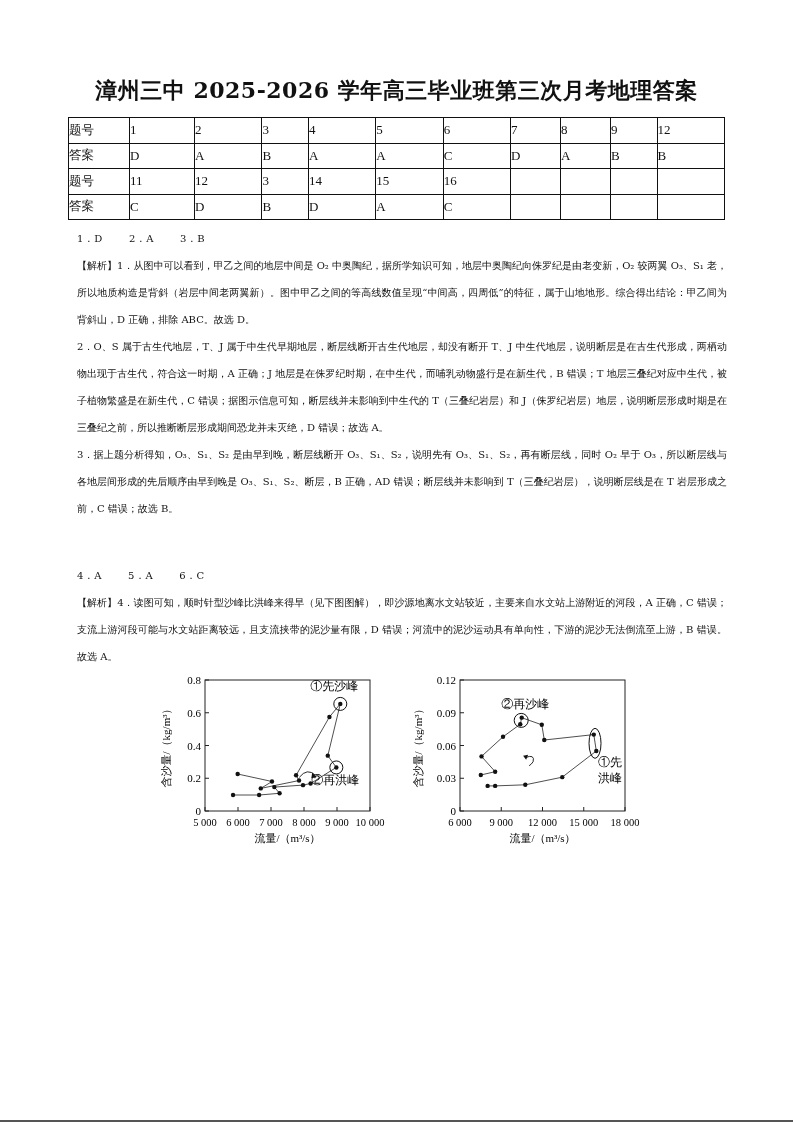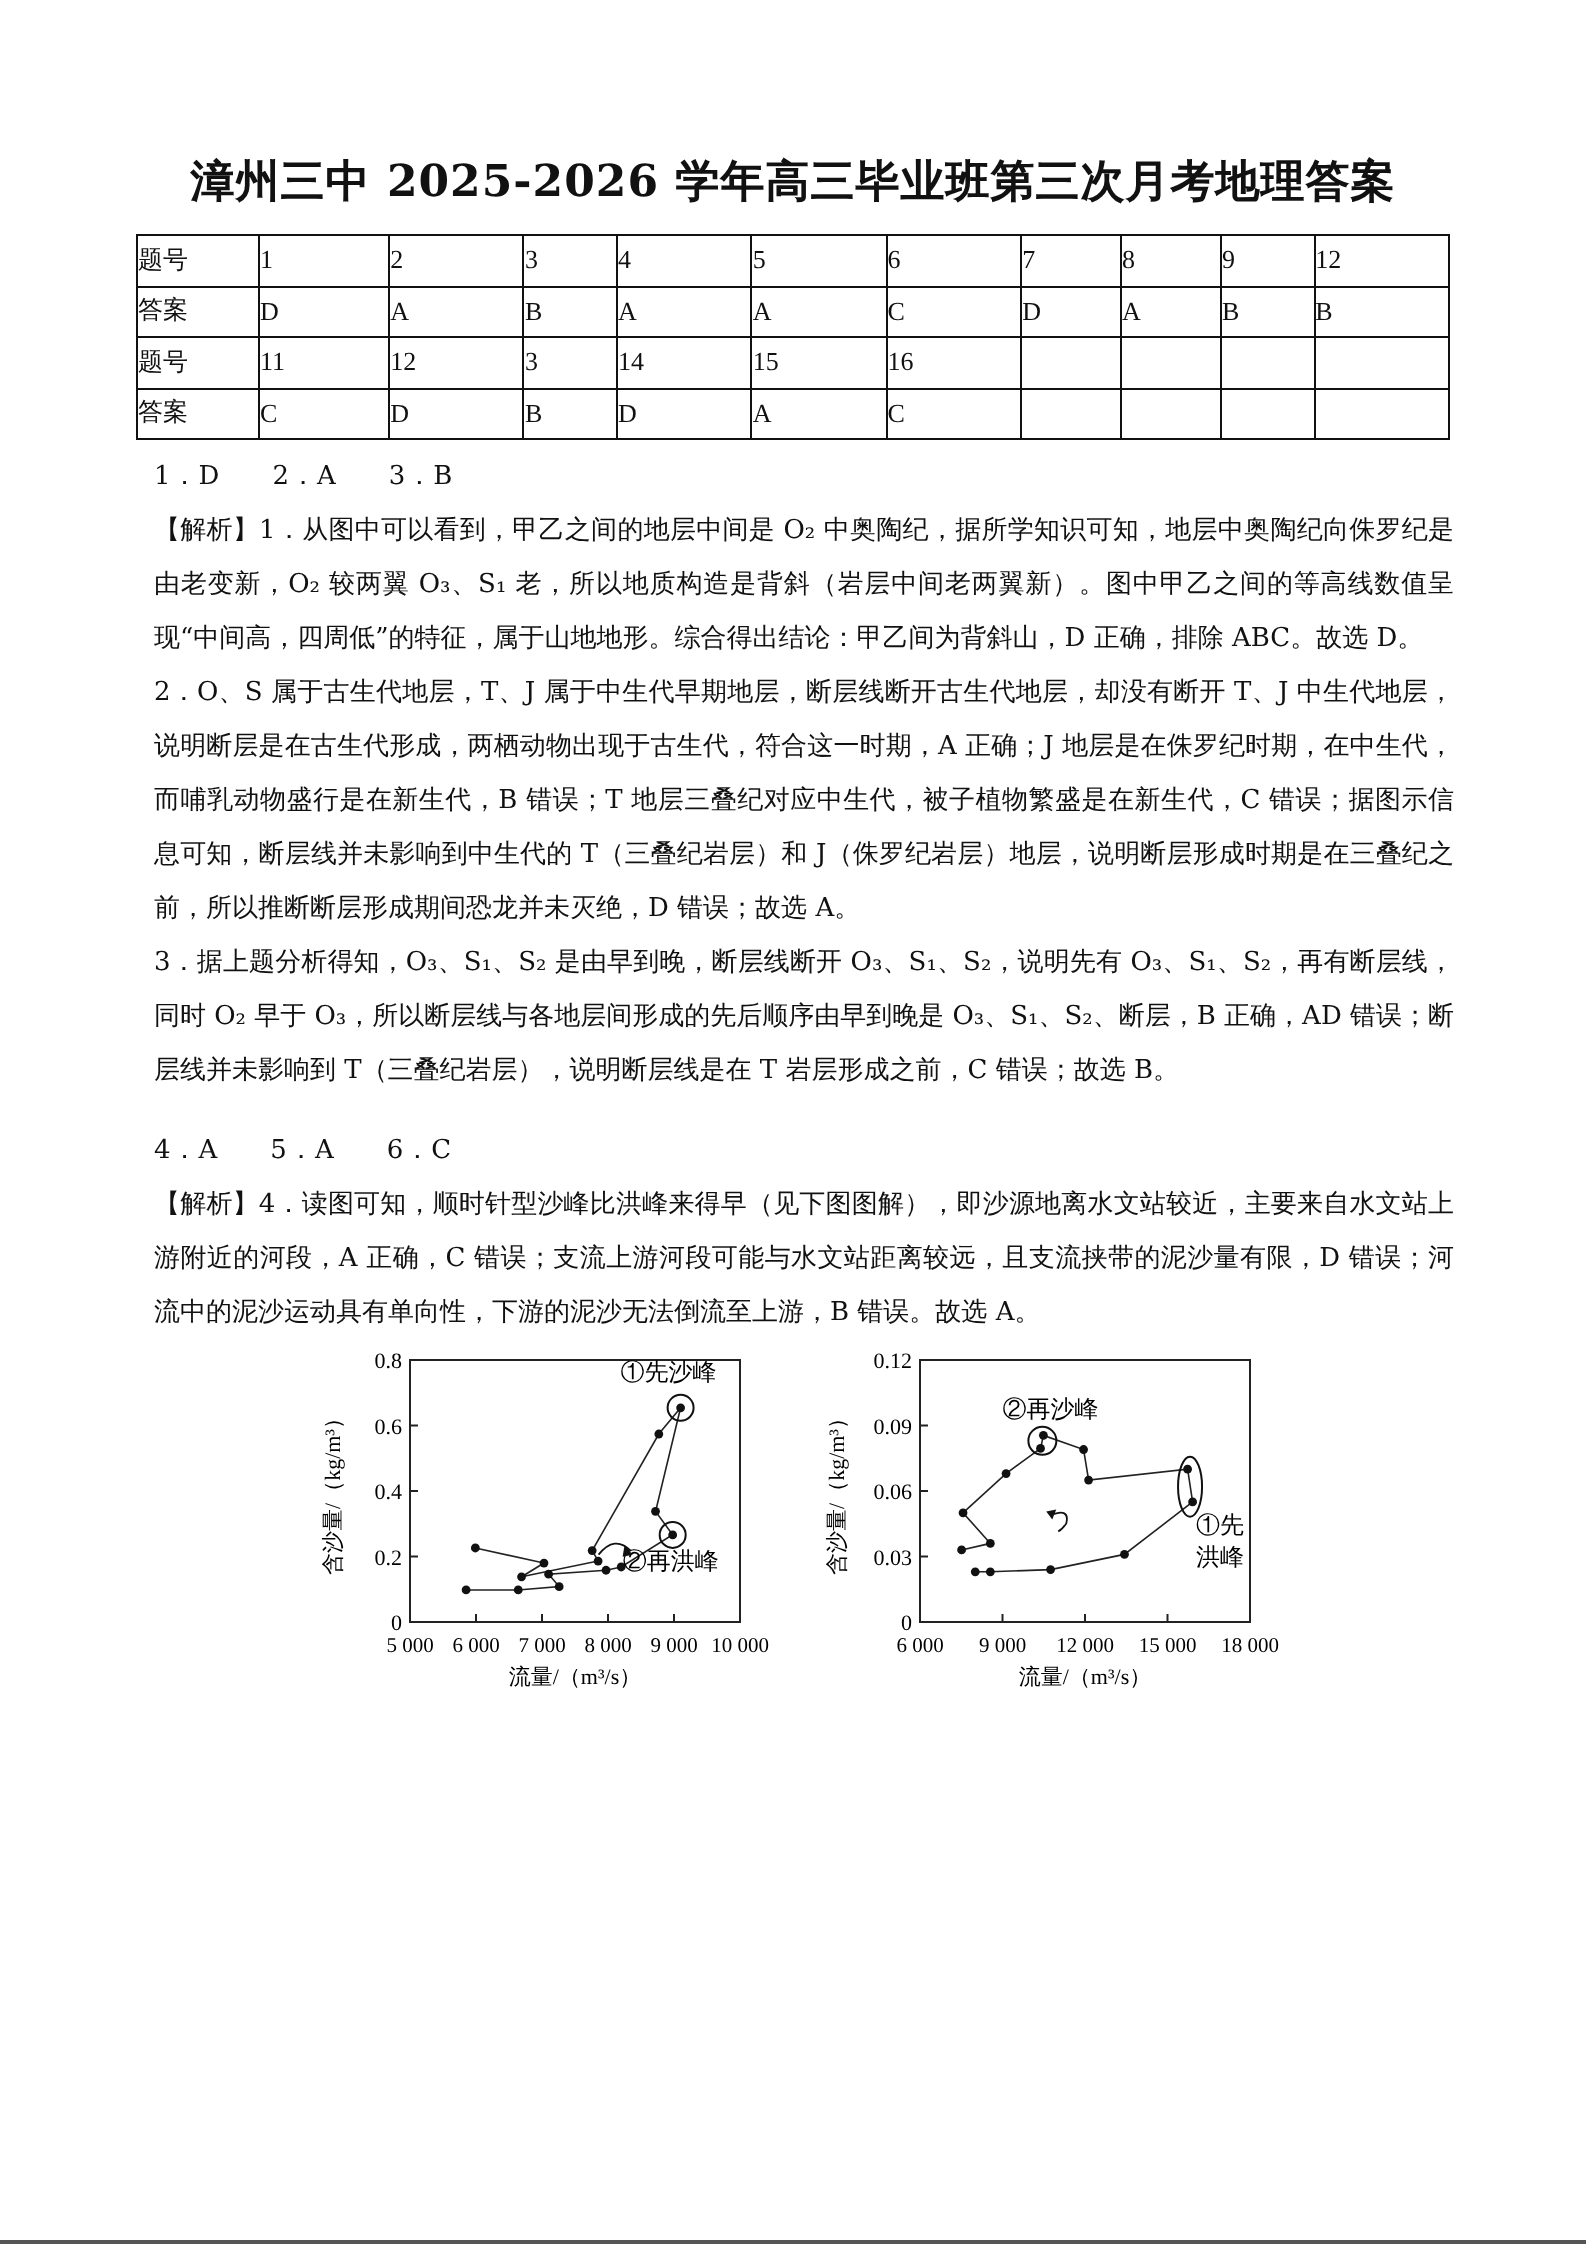--- a/index.html
+++ b/index.html
@@ -4,21 +4,21 @@
 <style>
   html, body { margin:0; padding:0; background:#fff; }
   body { width:793px; height:1122px; position:relative; overflow:hidden;
          font-family:"DejaVu Serif","Liberation Serif",serif; color:#111; }
   .title { position:absolute; left:0; width:793px; top:76px; text-align:center;
            font-size:22px; font-weight:bold; letter-spacing:0.5px; }
   table.ans { position:absolute; left:68px; top:117px; width:657px; border-collapse:collapse;
               font-family:"Liberation Serif",serif; font-size:13px; }
   table.ans td { border:1.3px solid #111; height:24.5px; text-align:left; padding:0; }
   table.ans td.hdr { width:60px; font-family:"DejaVu Sans",sans-serif; font-size:12.5px; }
-  .txt { position:absolute; left:77px; width:650px; font-size:13px; line-height:27px;
+  .txt { position:absolute; left:77px; width:650px; font-size:10px; line-height:27px;
          font-family:"DejaVu Serif","Liberation Serif",serif; }
   .txt p { margin:0; text-align:justify; text-align-last:left; }
   .answers { letter-spacing:0.5px; }
   .answers span { display:inline-block; margin-right:26px; }
   svg text { font-family:"Liberation Serif",serif; }
   .bottom-rule { position:absolute; left:0; right:0; bottom:0; height:2px; background:#555; }
 </style>
 </head>
 <body>
 

